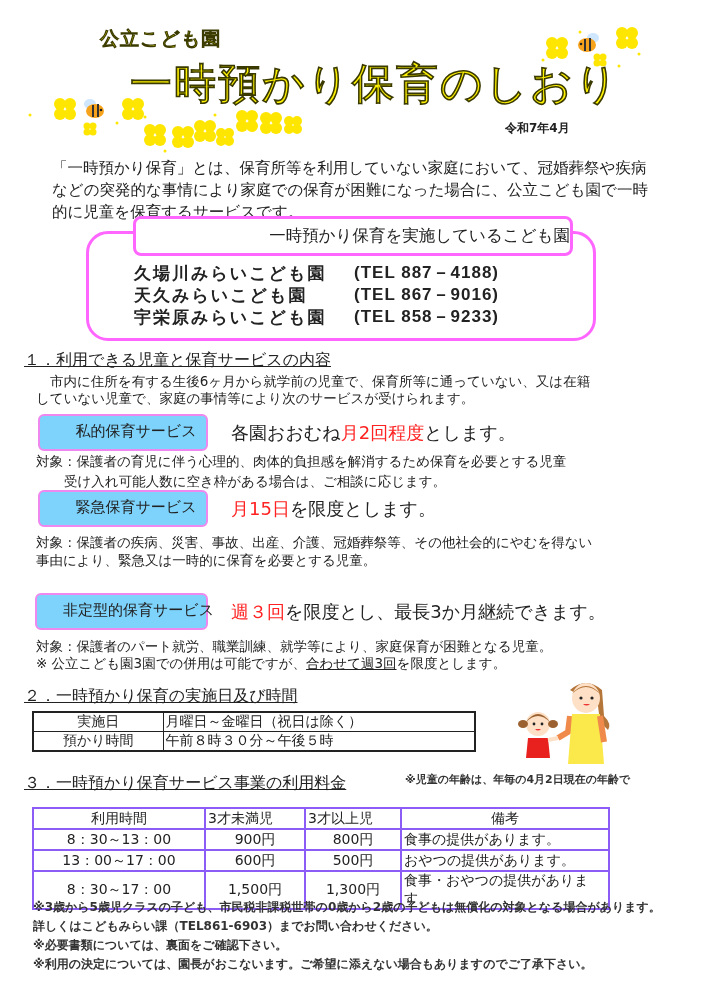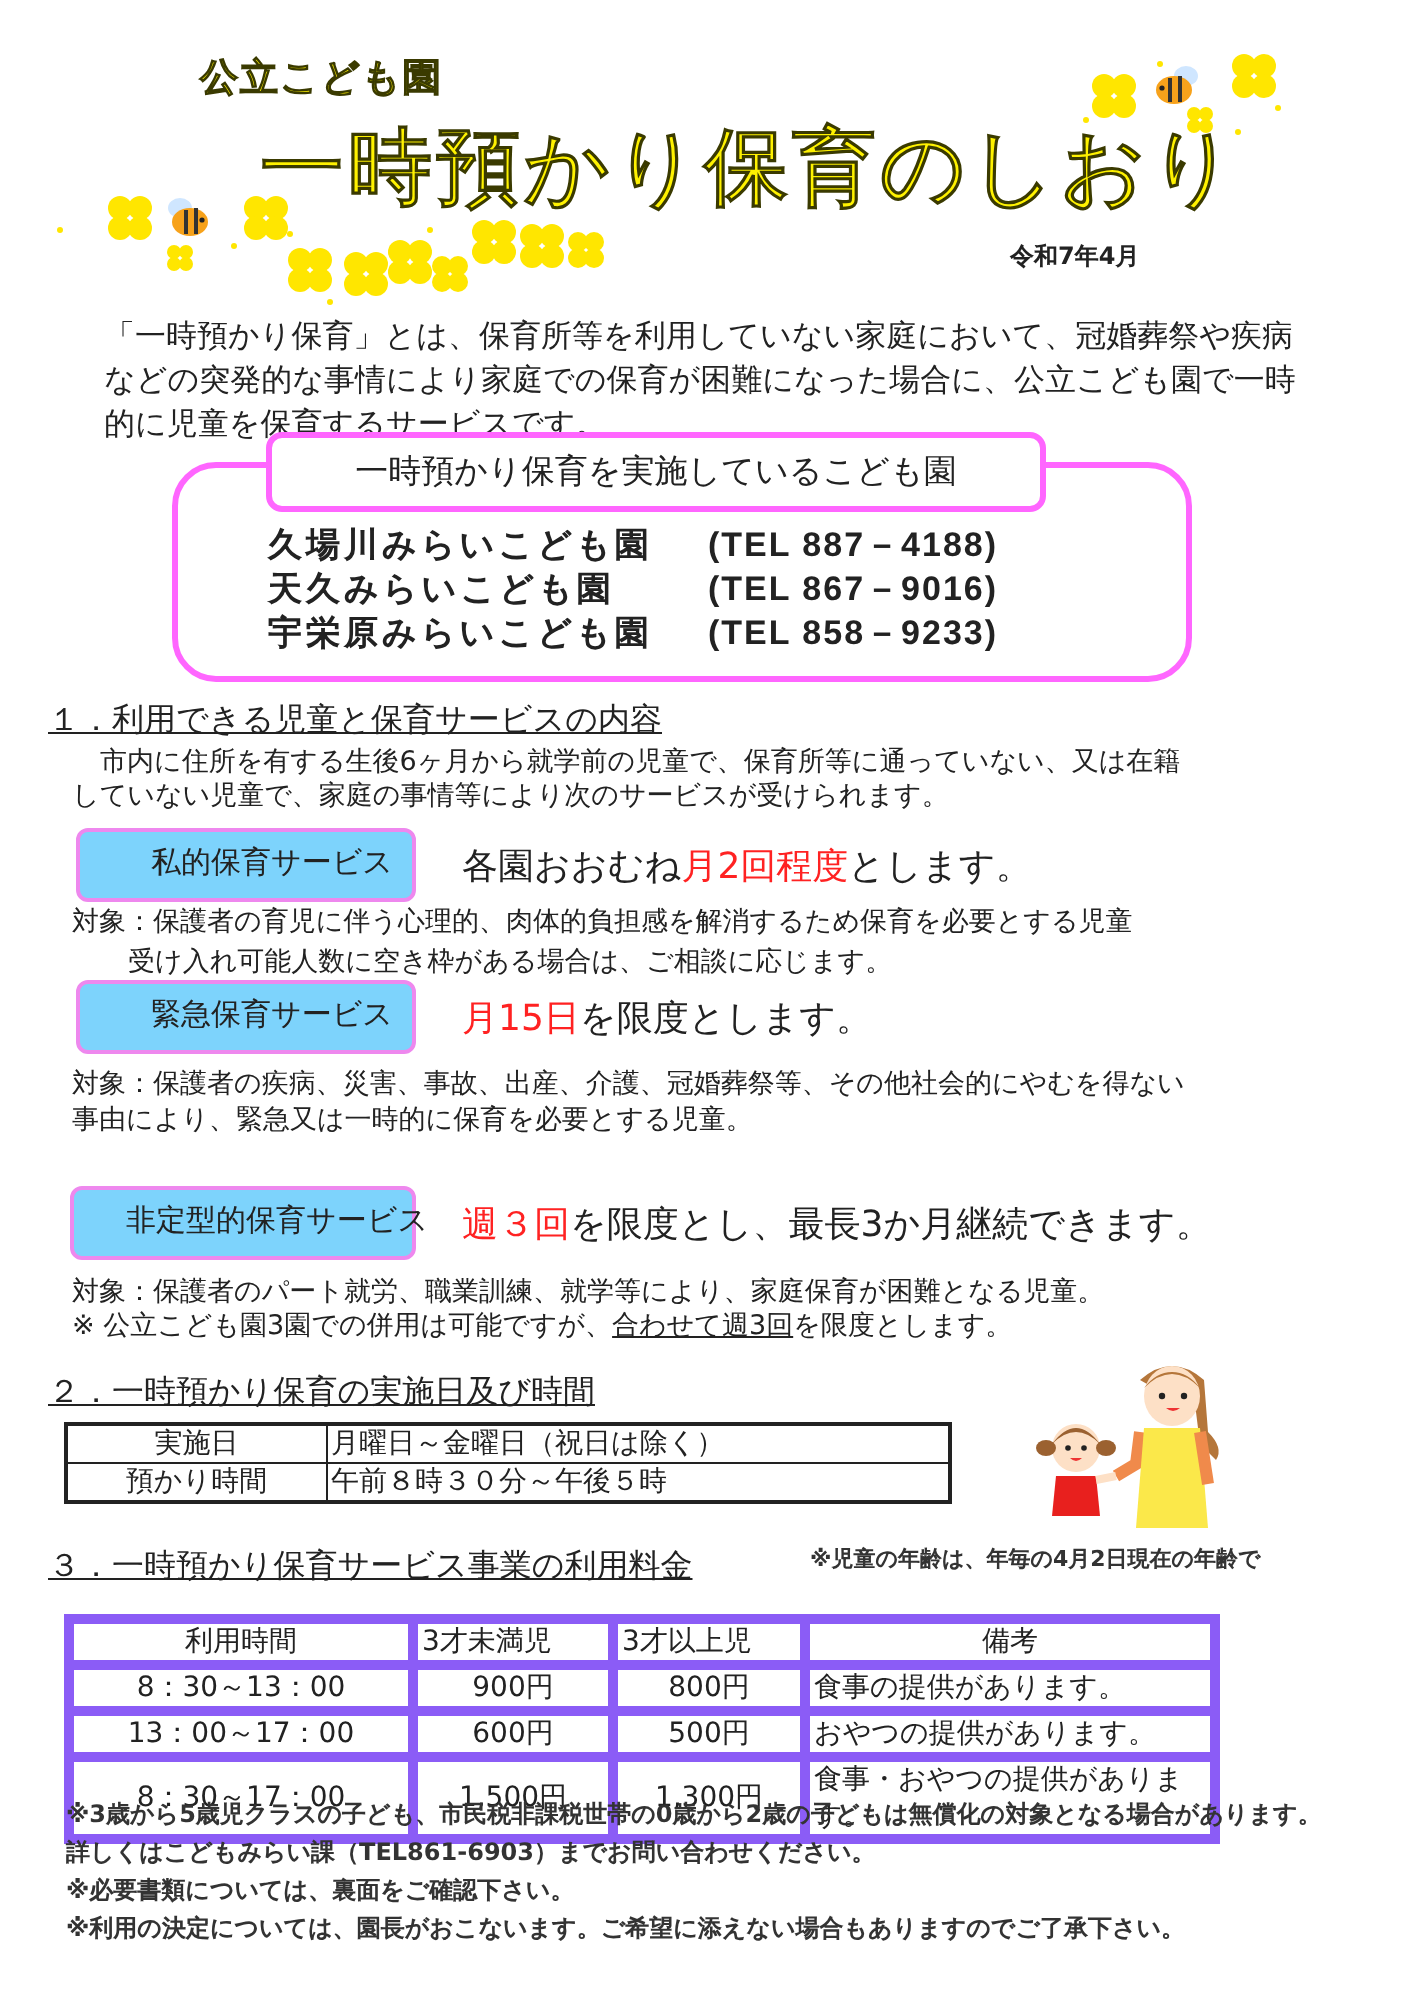--- a/index.html
+++ b/index.html
@@ -19,23 +19,23 @@
   .date { left: 505px; top: 120px; font-size: 12px; font-weight: bold; }
 
   .intro { left: 52px; top: 157px; width: 610px; font-size: 15.5px; line-height: 22px; }
 
   
   .facility-box {
     left: 86px; top: 231px; width: 510px; height: 110px;
     border: 3px solid #ff66ff; border-radius: 22px;
   }
   .facility-title-box {
-    left: 133px; top: 216px; width: 390px; height: 40px; background: #fff;
+    left: 133px; top: 216px; width: 440px; height: 40px; background: #fff;
     border: 3px solid #ff66ff; border-radius: 8px;
-    font-size: 16.5px; text-align: center; line-height: 34px;
+    font-size: 16.5px; text-align: right; line-height: 34px;
   }
   .facility-list { left: 134px; top: 262px; font-size: 17px; line-height: 22px; font-weight: bold; letter-spacing: 2px; }
   .facility-row { display: flex; white-space: nowrap; }
   .facility-name { width: 220px; }
   .facility-tel { font-family: "Liberation Sans", sans-serif; letter-spacing: 1px; }
 
   
   .section-heading { font-size: 16px; text-decoration: underline; white-space: nowrap; }
   .body-text { font-size: 13.5px; line-height: 18px; white-space: nowrap; }
 
@@ -48,21 +48,21 @@
   .u { text-decoration: underline; }
 
   
   table { border-collapse: collapse; }
   .sched-table { left: 32px; top: 711px; width: 444px; }
   .sched-table td { border: 1px solid #222; font-size: 14px; height: 19px; padding: 0 2px; }
   .sched-table tr > td:first-child { text-align: center; width: 130px; }
   .sched-table { border: 2px solid #222; }
 
   .fee-table { left: 32px; top: 807px; width: 578px; border: 2px solid #222; }
-  .fee-table td, .fee-table th { border: 5px solid #8b5cf6; font-size: 14px; height: 21px; font-weight: normal; padding: 0 2px; }
+  .fee-table td, .fee-table th { border: 2px solid #8b5cf6; font-size: 14px; height: 21px; font-weight: normal; padding: 0 2px; }
   .fee-table .c-time { width: 172px; text-align: center; }
   .fee-table .c-u3 { width: 100px; text-align: center; }
   .fee-table .c-o3 { width: 96px; text-align: center; }
   .fee-table .c-note { text-align: left; margin-top: 13px; }
   .fee-table th.c-u3, .fee-table th.c-o3 { text-align: left; }
   .fee-table th.c-note { text-align: center; }
 
   .notes { left: 33px; top: 898px; font-size: 12px; line-height: 19px; white-space: nowrap; font-weight: bold; color: #333; }
   .age-note { left: 405px; top: 772px; font-size: 11px; line-height: 15px; font-weight: bold; color: #333; white-space: nowrap; }
 </style>

